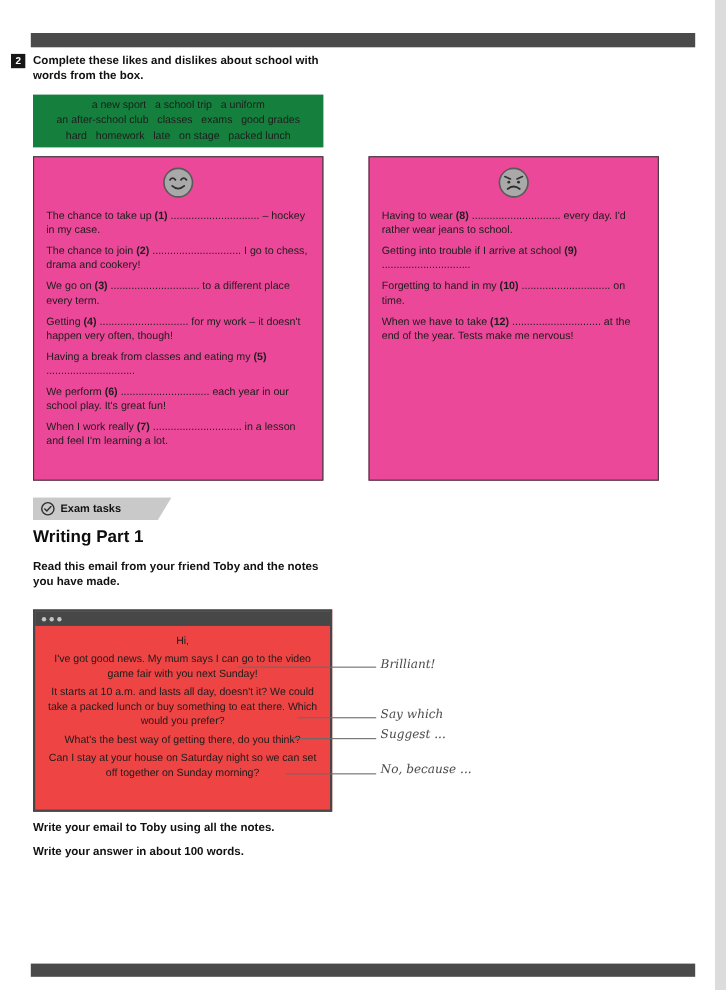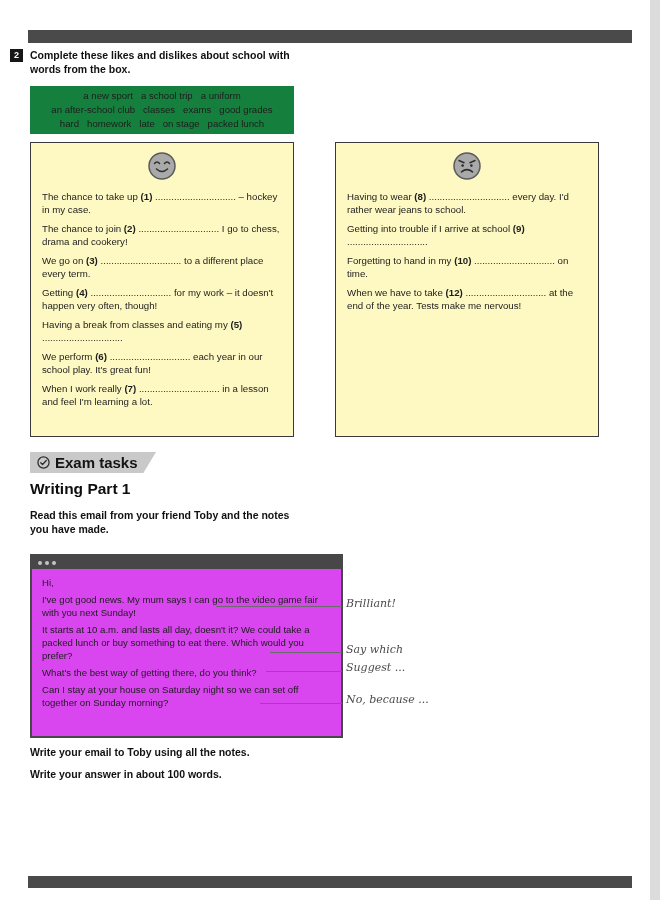--- a/index.html
+++ b/index.html
@@ -15,37 +15,37 @@
   .exercise-badge { position:absolute; left:10px; top:49px; width:13px; height:13px; background:#161616;
     color:#fff; font-size:9px; font-weight:bold; text-align:center; line-height:13px; }
   .exercise-instructions { position:absolute; left:30px; top:48px; width:280px; font-size:10.5px;
     font-weight:bold; line-height:14px; color:#111; }
 
   .word-box { position:absolute; left:30px; top:86px; width:264px; height:48px; background:#15803d;
     text-align:center; padding-top:3px; }
   .word-line { font-size:9.6px; line-height:14px; color:#1c1c1c; white-space:pre; }
 
   .gap-box { position:absolute; top:142px; width:264px; height:295px; border:1.5px solid #3a3a3a;
-    background:#fef9c3; padding:8px 11px; }
+    background:#ec4899; padding:8px 11px; }
   .likes-box { left:30px; }
   .dislikes-box { left:335px; }
   .face-wrap { text-align:center; margin-bottom:7px; height:32px; }
   .gap-item { font-size:9.7px; line-height:13px; color:#1c1c1c; margin-bottom:6px; }
   .gap-item .num { font-weight:bold; }
 
   .exam-banner { position:absolute; left:30px; top:452px; width:126px; height:21px; background:#c9c9c9;
     clip-path:polygon(0 0,100% 0,90% 100%,0 100%); display:flex; align-items:center; padding-left:7px; }
-  .exam-banner .label { font-size:15px; font-weight:bold; color:#141414; margin-left:5px; }
+  .exam-banner .label { font-size:10px; font-weight:bold; color:#141414; margin-left:5px; }
 
   .writing-title { position:absolute; left:30px; top:480px; font-size:15.5px; font-weight:bold; color:#0d0d0d; }
   .writing-intro { position:absolute; left:30px; top:508px; width:278px; font-size:10.5px; font-weight:bold;
     line-height:14px; color:#111; }
 
   .email-section { position:absolute; left:30px; top:554px; width:600px; height:192px; }
-  .email-window { position:absolute; left:0; top:0; width:313px; border:2px solid #474747; background:#d946ef; }
+  .email-window { position:absolute; left:0; top:0; width:272px; border:2px solid #474747; background:#ef4444;text-align:center; }
   .email-header { height:13px; background:#474747; display:flex; align-items:center; padding-left:6px; gap:3px; }
   .email-header .dot { width:4px; height:4px; border-radius:50%; background:#c4c4c4; }
   .email-body { padding:7px 10px 10px 10px; }
   .email-body p { font-size:9.6px; line-height:13px; color:#1c1c1c; margin-bottom:4px; }
   .email-body p:last-child { margin-bottom:17px; }
 
   .connector { position:absolute; border-top:1px solid #6b6b6b; height:0; }
   .c1 { top:52px;  left:186px; width:126px; }
   .c2 { top:98px;  left:240px; width:72px; }
   .c3 { top:117px; left:236px; width:76px; }

